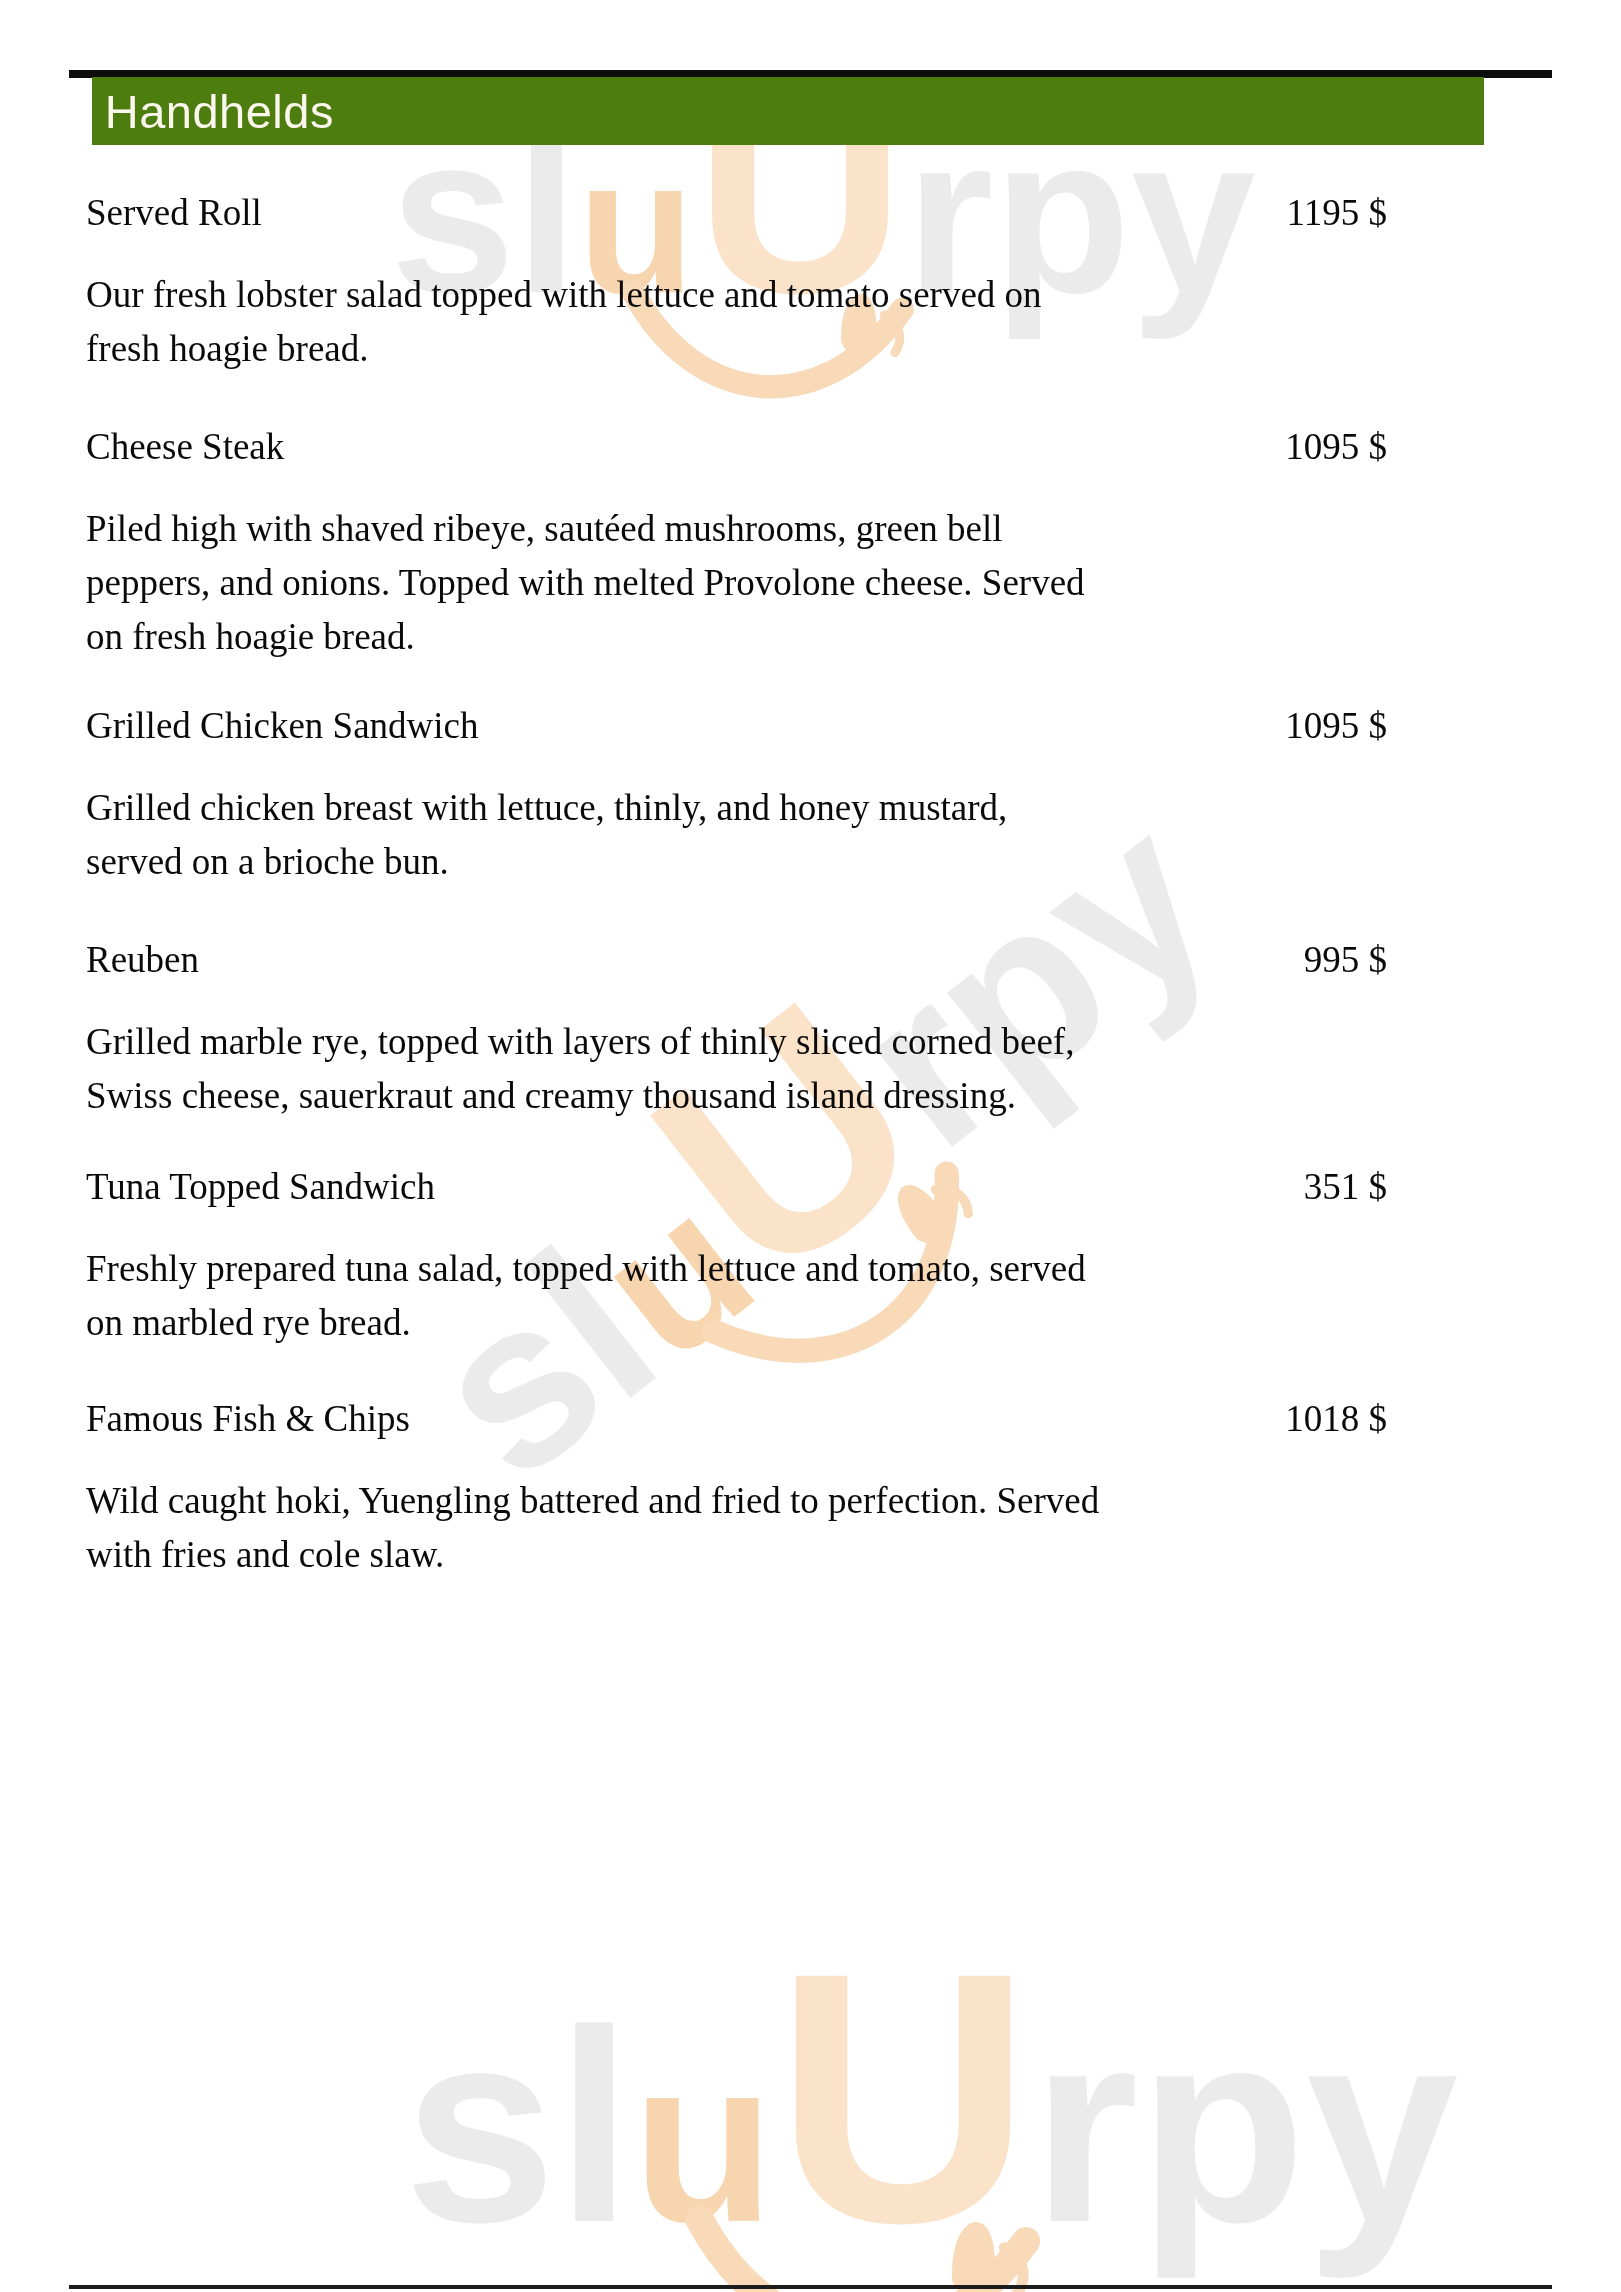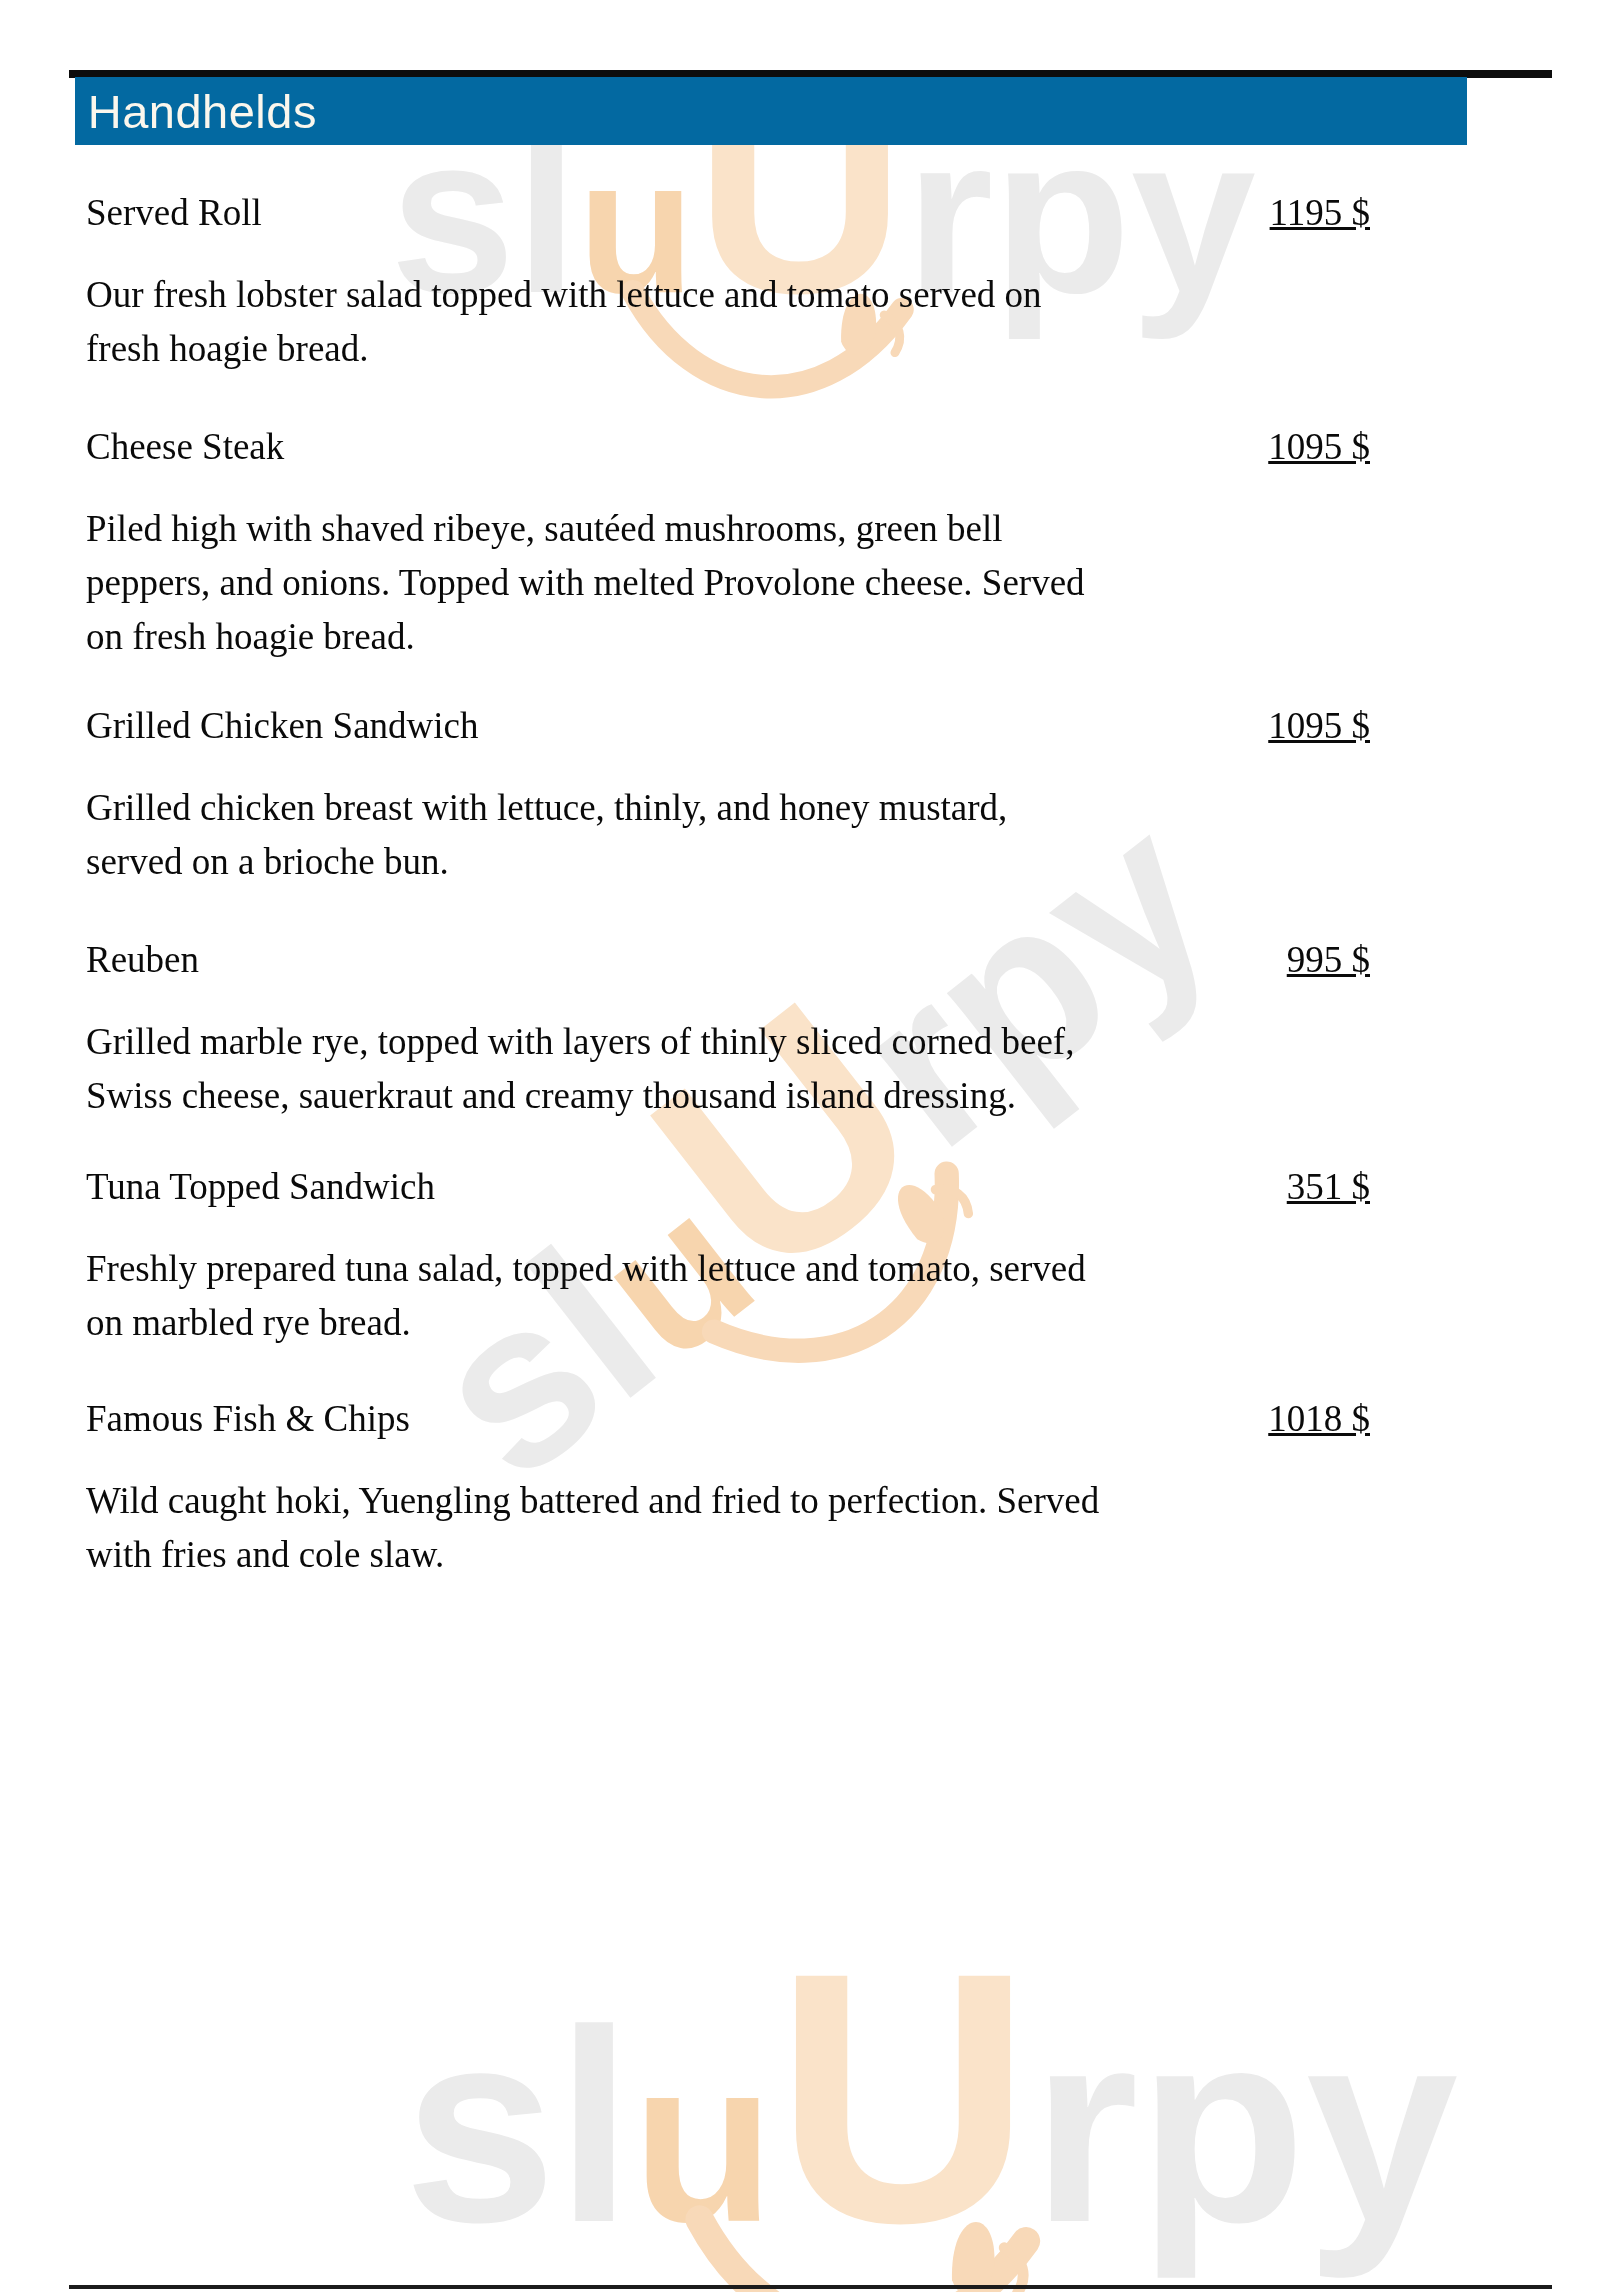--- a/index.html
+++ b/index.html
@@ -34,22 +34,22 @@
   }
   
   .item{
     position:absolute;left:0;width:1621px;z-index:2;
   }
   .item-name{
     position:absolute;left:86px;top:0;
     font-size:37px;line-height:54px;white-space:nowrap;
   }
   .item-price{
-    position:absolute;right:251px;top:0;
-    font-size:37px;line-height:54px;text-align:right;white-space:nowrap;text-decoration:underline;
+    position:absolute;right:234px;top:0;
+    font-size:37px;line-height:54px;text-align:right;white-space:nowrap;
   }
   .item-desc{
     position:absolute;left:86px;top:54px;width:1196px;
     font-size:37px;line-height:54px;
     white-space:pre-line;
     margin-top:28px;
   }
   
   .wm{
     position:absolute;z-index:1;
@@ -100,21 +100,21 @@
     <svg class="wm-tongue" viewBox="0 0 340 200" fill="none" style="width: 370px;">
       <path class="smile" d="M20 40 C 90 170, 230 185, 320 60" stroke-width="26" stroke-linecap="round"></path>
       <path class="tongue" d="M252 96 C 250 30, 292 26, 291 78 C 290 112, 262 122, 252 96 Z"></path>
       <path class="flick" d="M300 66 C 318 76, 322 92, 312 108" stroke-width="10" stroke-linecap="round"></path>
     </svg>
   </div>
     </div>
 
   <div class="top-bar" style="background: rgb(13, 13, 13);"></div>
 
-  <div class="section-header" style="background: #0369a1;">
+  <div class="section-header" style="background: #4d7c0f; margin-left: 17px;">
     <span class="section-title" style="color: rgb(251, 247, 237);">Handhelds</span>
   </div>
 
   <div id="items">
       <div class="item" style="top: 186px;">
     <div class="item-name">Served Roll</div>
     <div class="item-price">1195 $</div>
     <div class="item-desc">Our fresh lobster salad topped with lettuce and tomato served on
 fresh hoagie bread.</div>
   </div>

